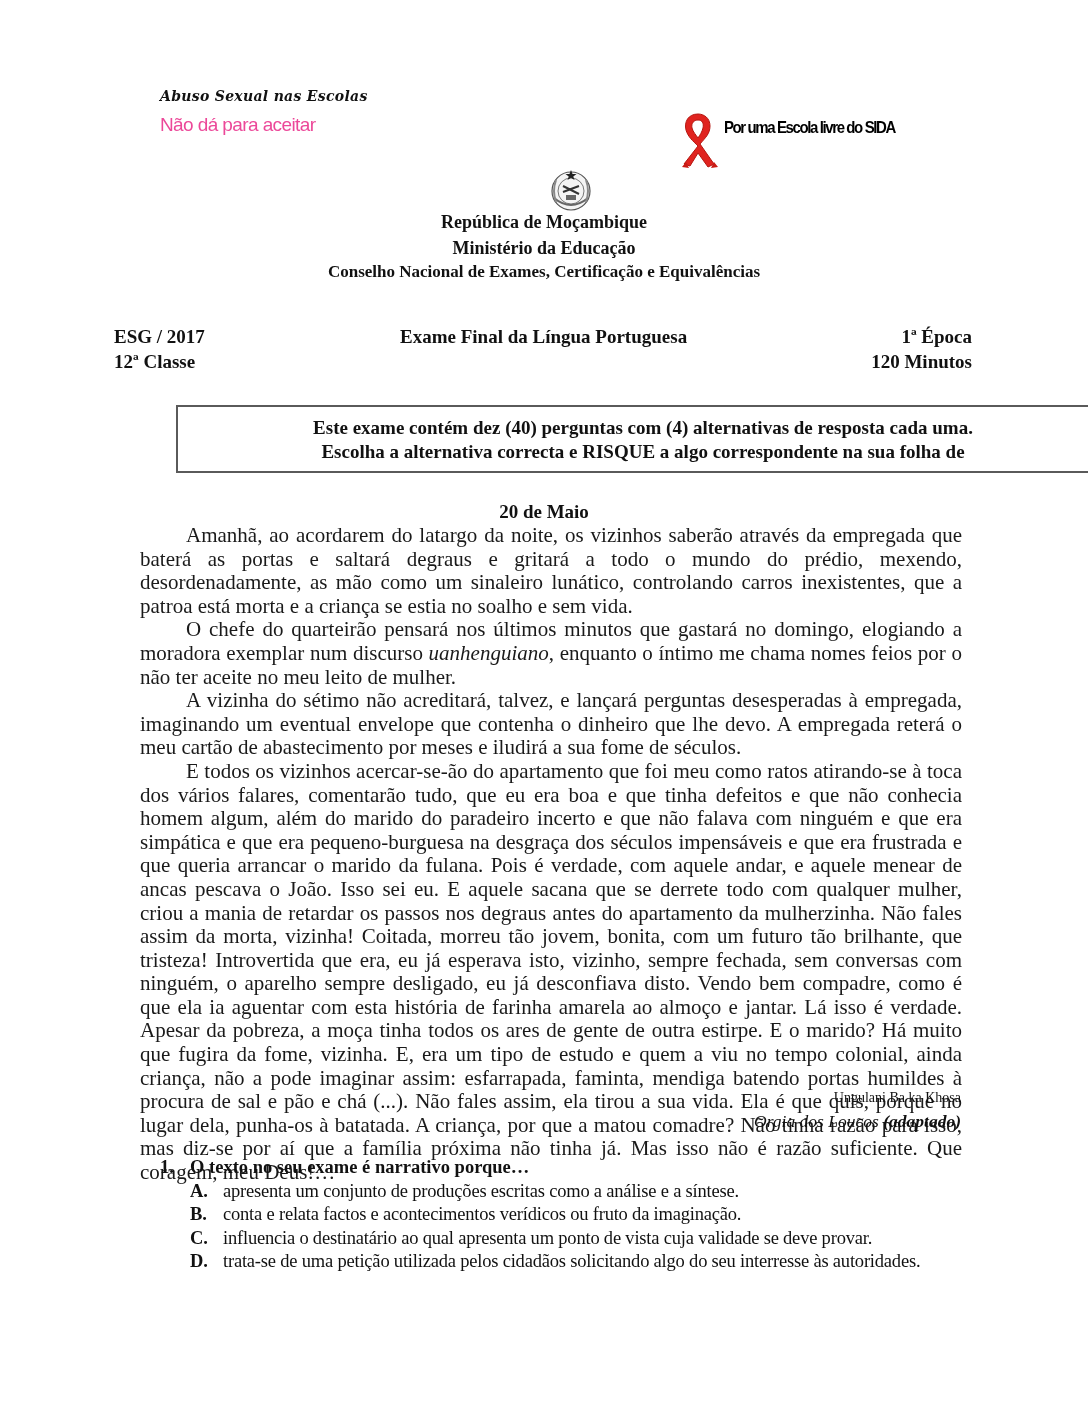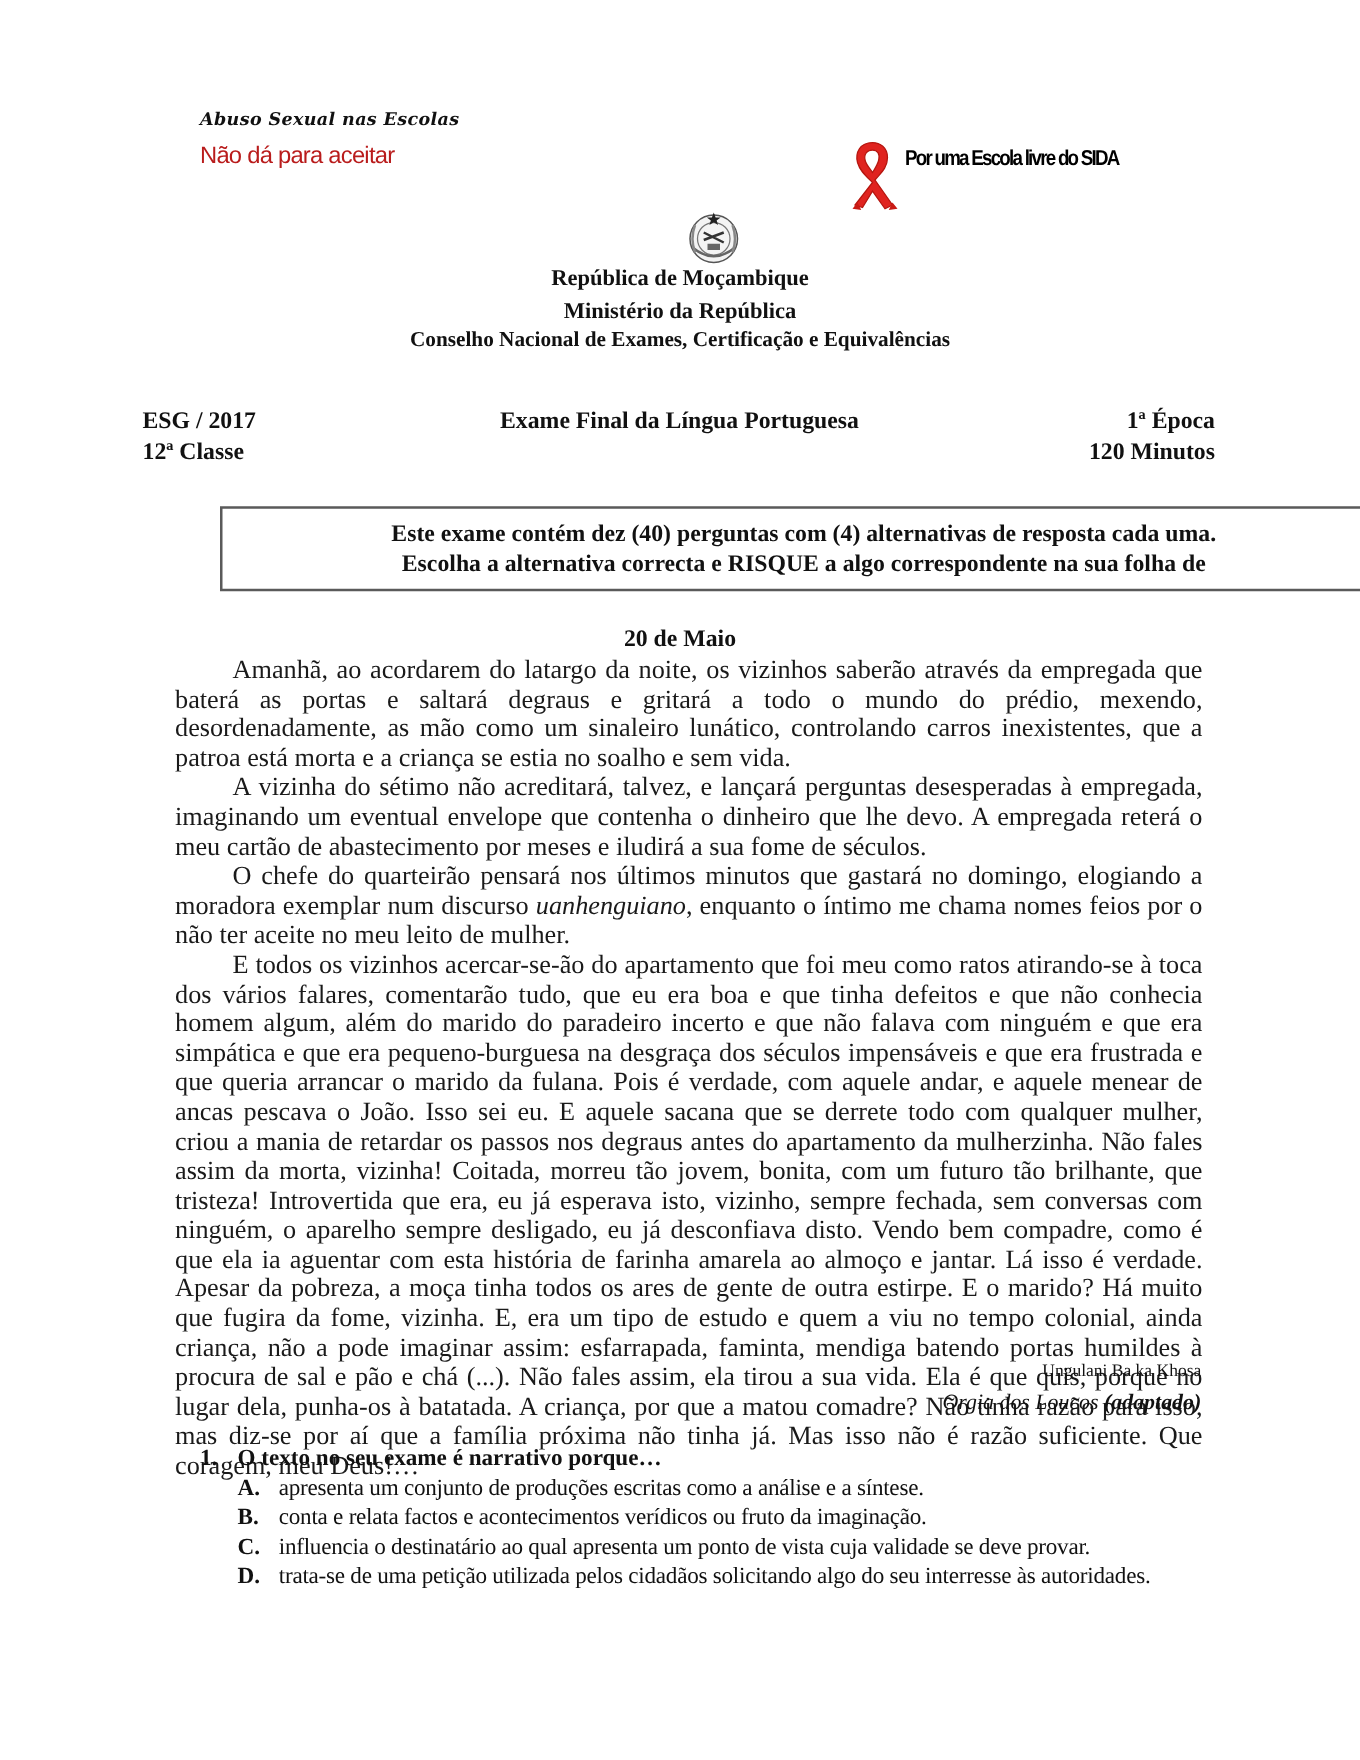--- a/index.html
+++ b/index.html
@@ -10,21 +10,21 @@
     .abs { position: absolute; }
 
     
     .slogan-script {
       left: 160px; top: 88px;
       font-family: "DejaVu Serif", serif; font-style: italic; font-weight: bold;
       font-size: 14px; letter-spacing: 0.3px; color: #111;
     }
     .slogan-main {
       left: 160px; top: 114px;
-      font-family: "Liberation Sans", sans-serif; font-size: 19px; letter-spacing: -0.6px; color: #b91c1c;
+      font-family: "Liberation Sans", sans-serif; font-size: 19px; letter-spacing: -0.6px; color: #ec4899;
     }
 
     
     .ribbon { left: 670px; top: 110px; width: 56px; height: 60px; }
     .campaign {
       left: 724px; top: 117px;
       font-family: "Liberation Sans", sans-serif; font-weight: bold; font-size: 15px;
       letter-spacing: -1.4px; color: #000; transform: scaleY(1.15); transform-origin: left top;
     }
 
@@ -90,40 +90,40 @@
   <circle cx="25" cy="23" r="19" fill="#f4f4f4" stroke="#555" stroke-width="1.2"></circle>
   <circle cx="25" cy="23" r="13" fill="none" stroke="#777" stroke-width="1"></circle>
   <polygon points="25,2 26.5,6 30.5,6 27.3,8.4 28.5,12 25,9.8 21.5,12 22.7,8.4 19.5,6 23.5,6" fill="#222"></polygon>
   <path d="M17 24 L33 18 M17 18 L33 26" stroke="#333" stroke-width="2"></path>
   <rect x="20" y="27" width="10" height="5" fill="#666"></rect>
   <path d="M8 30 Q25 44 42 30" fill="none" stroke="#666" stroke-width="2"></path>
   <path d="M10 12 Q6 23 10 34 M40 12 Q44 23 40 34" fill="none" stroke="#888" stroke-width="2"></path>
 </svg>
 
 <div class="abs inst inst-1">República de Moçambique</div>
-<div class="abs inst inst-2">Ministério da República</div>
+<div class="abs inst inst-2">Ministério da Educação</div>
 <div class="abs inst inst-3">Conselho Nacional de Exames, Certificação e Equivalências</div>
 
 <div class="abs info info-left-1">ESG / 2017</div>
 <div class="abs info info-left-2">12ª Classe</div>
 <div class="abs info info-center">Exame Final da Língua Portuguesa</div>
 <div class="abs info info-right-1">1ª Época</div>
 <div class="abs info info-right-2">120 Minutos</div>
 
 <div class="abs instr-box">
   <div>Este exame contém dez (40) perguntas com (4) alternativas de resposta cada uma.</div>
   <div>Escolha a alternativa correcta e RISQUE a algo correspondente na sua folha de</div>
 </div>
 
 <div class="abs text-title">20 de Maio</div>
 
 <div class="abs passage">
   <p>Amanhã, ao acordarem do latargo da noite, os vizinhos saberão através da empregada que baterá as portas e saltará degraus e gritará a todo o mundo do prédio, mexendo, desordenadamente, as mão como um sinaleiro lunático, controlando carros inexistentes, que a patroa está morta e a criança se estia no soalho e sem vida.</p>
+  <p><span>O chefe do quarteirão pensará nos últimos minutos que gastará no domingo, elogiando a moradora exemplar num discurso </span><em>uanhenguiano</em><span>, enquanto o íntimo me chama nomes feios por o não ter aceite no meu leito de mulher.</span></p>
   <p>A vizinha do sétimo não acreditará, talvez, e lançará perguntas desesperadas à empregada, imaginando um eventual envelope que contenha o dinheiro que lhe devo. A empregada reterá o meu cartão de abastecimento por meses e iludirá a sua fome de séculos.</p>
-  <p><span>O chefe do quarteirão pensará nos últimos minutos que gastará no domingo, elogiando a moradora exemplar num discurso </span><em>uanhenguiano</em><span>, enquanto o íntimo me chama nomes feios por o não ter aceite no meu leito de mulher.</span></p>
   <p>E todos os vizinhos acercar-se-ão do apartamento que foi meu como ratos atirando-se à toca dos vários falares, comentarão tudo, que eu era boa e que tinha defeitos e que não conhecia homem algum, além do marido do paradeiro incerto e que não falava com ninguém e que era simpática e que era pequeno-burguesa na desgraça dos séculos impensáveis e que era frustrada e que queria arrancar o marido da fulana. Pois é verdade, com aquele andar, e aquele menear de ancas pescava o João. Isso sei eu. E aquele sacana que se derrete todo com qualquer mulher, criou a mania de retardar os passos nos degraus antes do apartamento da mulherzinha. Não fales assim da morta, vizinha! Coitada, morreu tão jovem, bonita, com um futuro tão brilhante, que tristeza! Introvertida que era, eu já esperava isto, vizinho, sempre fechada, sem conversas com ninguém, o aparelho sempre desligado, eu já desconfiava disto. Vendo bem compadre, como é que ela ia aguentar com esta história de farinha amarela ao almoço e jantar. Lá isso é verdade. Apesar da pobreza, a moça tinha todos os ares de gente de outra estirpe. E o marido? Há muito que fugira da fome, vizinha. E, era um tipo de estudo e quem a viu no tempo colonial, ainda criança, não a pode imaginar assim: esfarrapada, faminta, mendiga batendo portas humildes à procura de sal e pão e chá (...). Não fales assim, ela tirou a sua vida. Ela é que quis, porque no lugar dela, punha-os à batatada. A criança, por que a matou comadre? Não tinha razão para isso, mas diz-se por aí que a família próxima não tinha já. Mas isso não é razão suficiente. Que coragem, meu Deus!…</p>
 </div>
 
 <div class="abs author">Ungulani Ba ka Khosa</div>
 <div class="abs source">
   <span class="work">Orgia dos Loucos</span>
   <span class="note">(adaptado)</span>
 </div>
 
 <div class="abs question">

